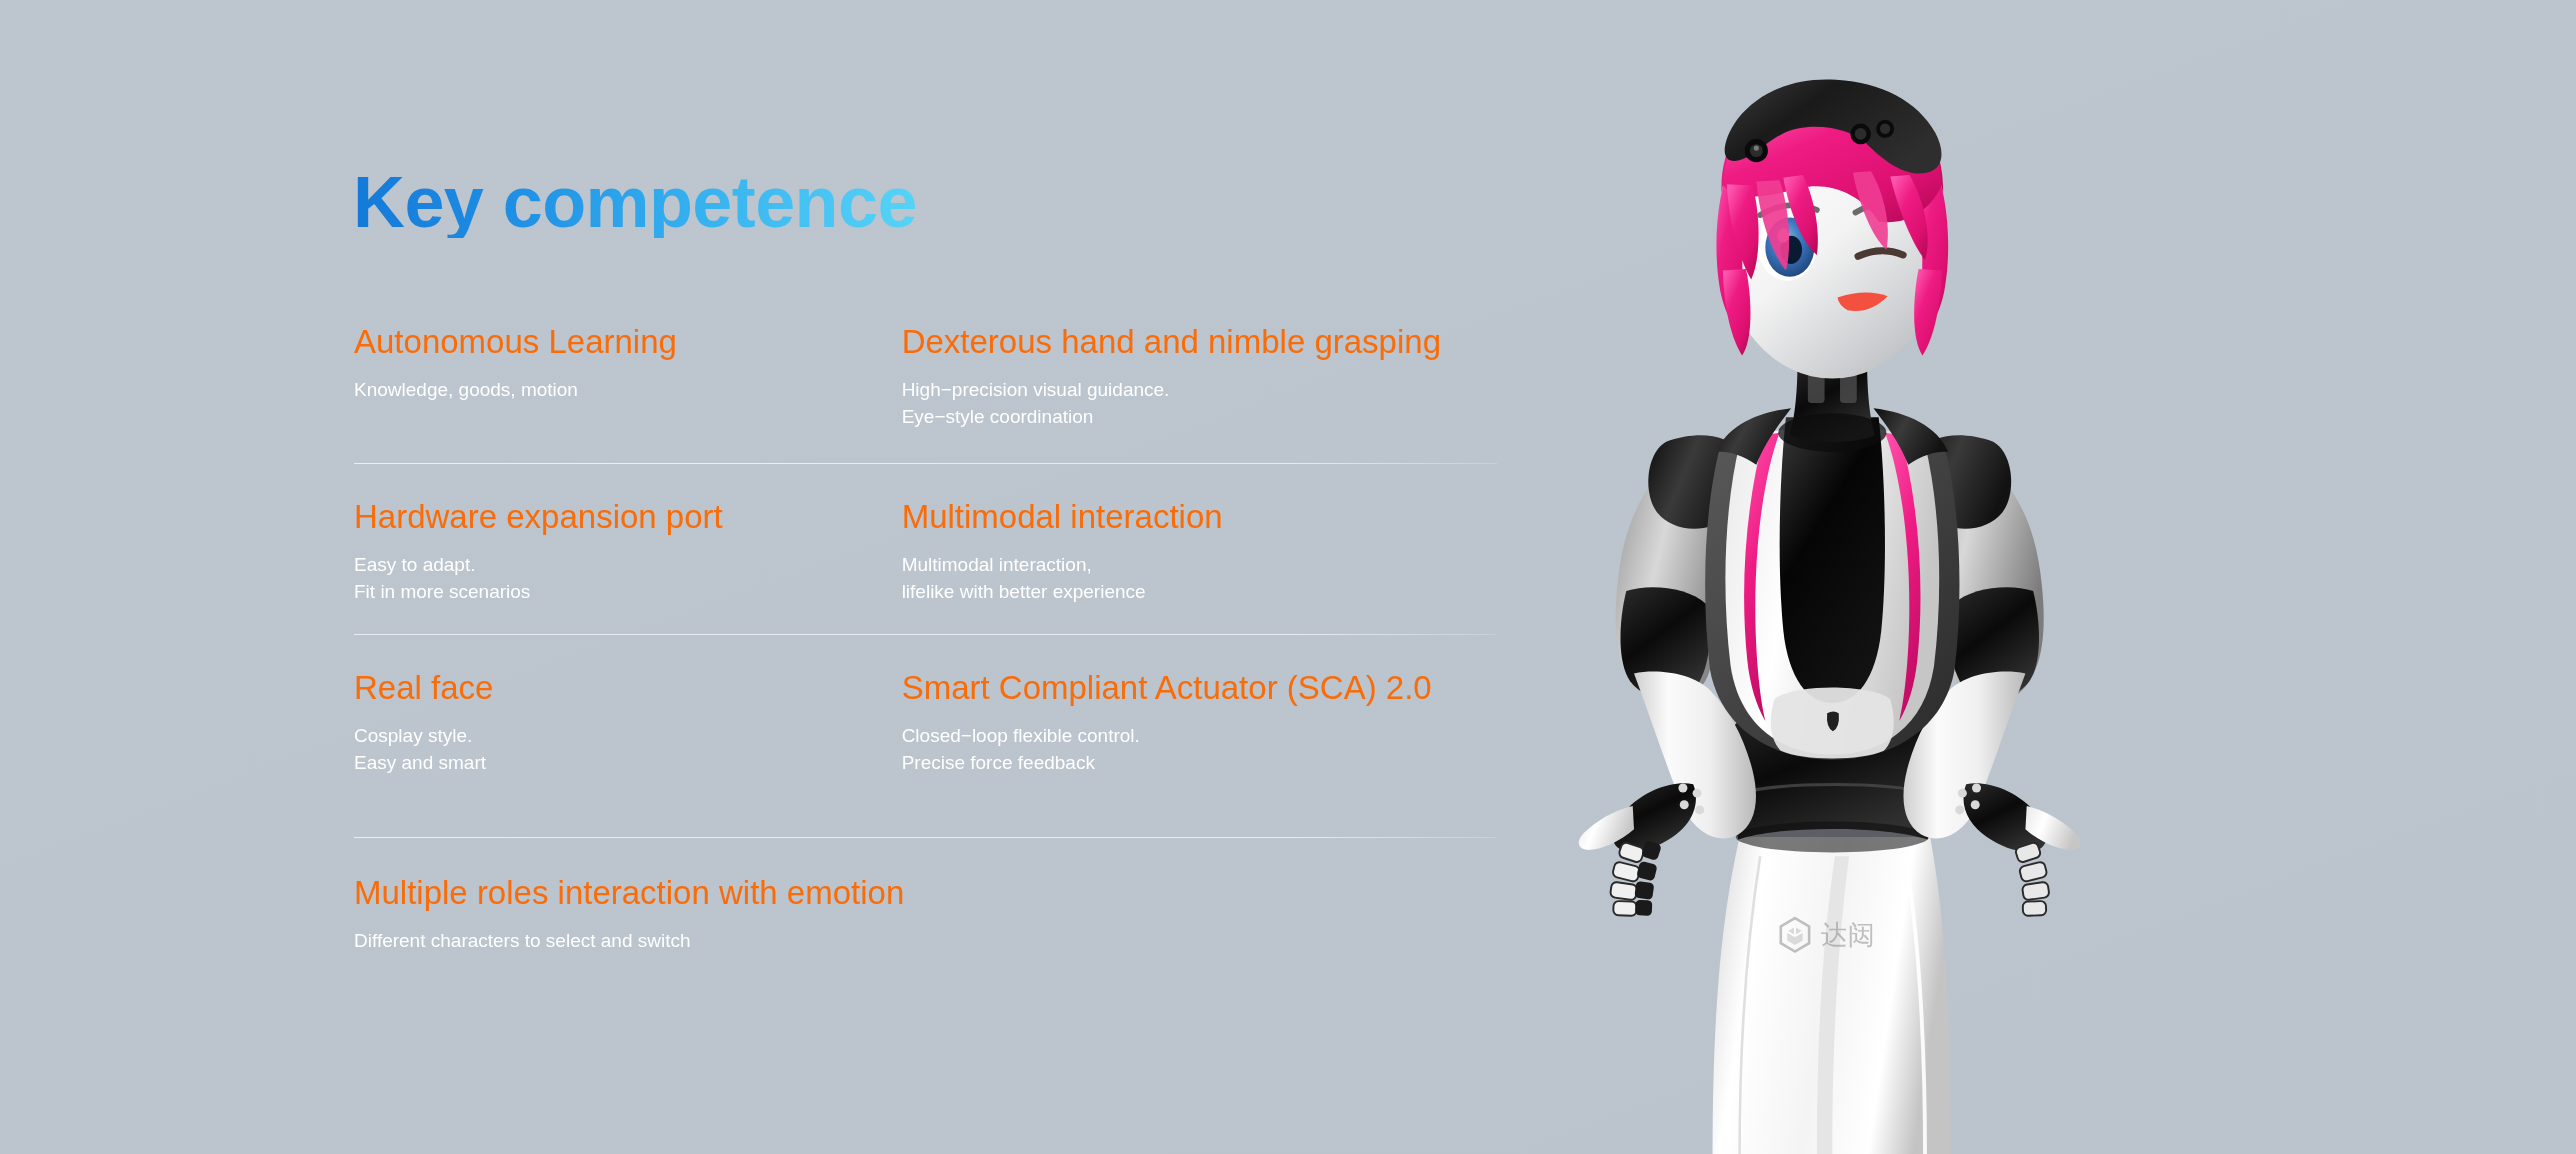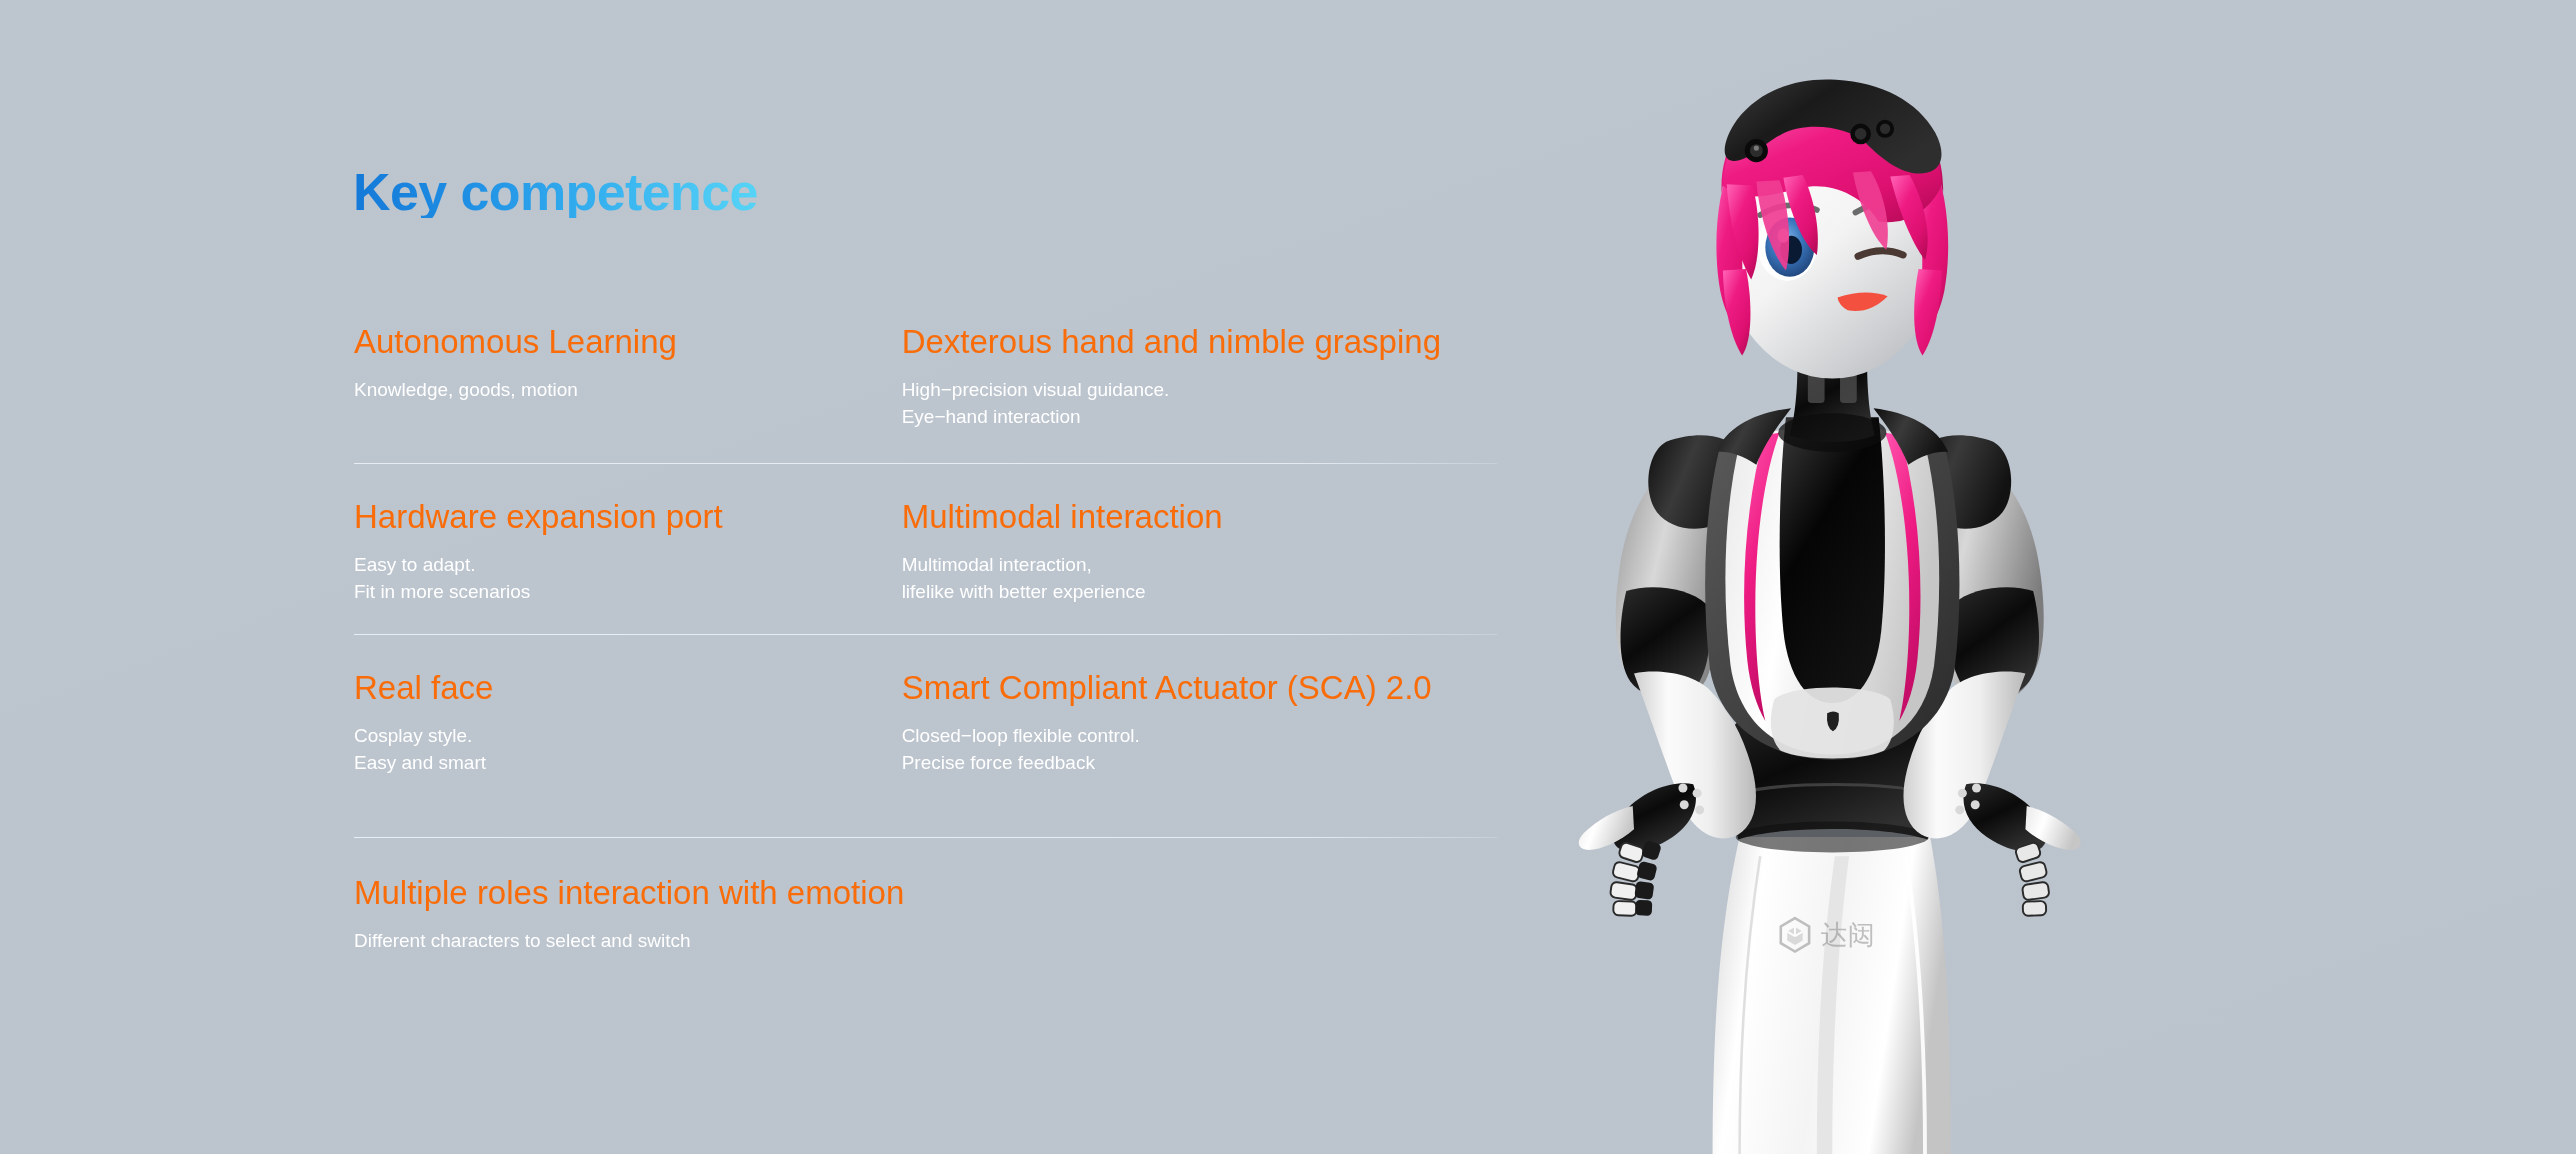--- a/index.html
+++ b/index.html
@@ -20,21 +20,21 @@
     inset: 0;
     background: linear-gradient(160deg, #bdc5cf 0%, #bcc4ce 45%, #bbc3cd 100%);
     overflow: hidden;
   }
 
   
   .title {
     position: absolute;
     left: 353px;
     top: 166px;
-    font-size: 52px;
+    font-size: 72px;
     font-weight: 700;
     letter-spacing: -0.6px;
     line-height: 1;
     background: linear-gradient(90deg, #1479d8 0%, #1f8fe4 28%, #35b0ef 60%, #56d4f6 100%);
     -webkit-background-clip: text;
     background-clip: text;
     color: transparent;
     -webkit-text-fill-color: transparent;
     white-space: nowrap;
   }
@@ -116,21 +116,21 @@
   <div class="features">
 
     <div class="row r0">
       <div class="cell left">
         <div class="f-title">Autonomous Learning</div>
         <div class="f-body">Knowledge, goods, motion</div>
       </div>
       <div class="cell right">
         <div class="f-title">Dexterous hand and nimble grasping</div>
         <div class="f-body">High−precision visual guidance.
-Eye−hand interaction</div>
+Eye−style coordination</div>
       </div>
     </div>
 
     <div class="row r1">
       <div class="cell left">
         <div class="f-title">Hardware expansion port</div>
         <div class="f-body">Easy to adapt.
 Fit in more scenarios</div>
       </div>
       <div class="cell right">

